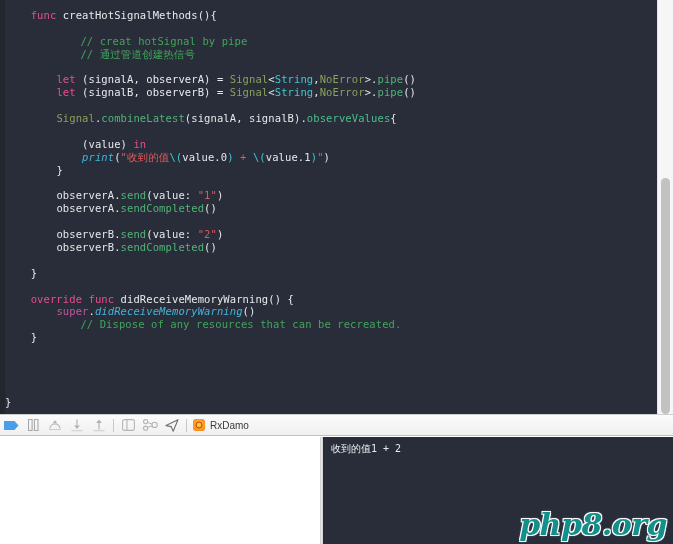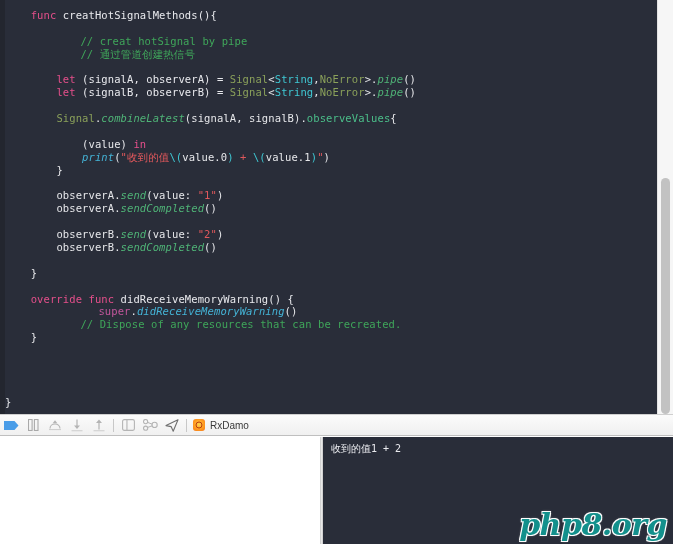--- a/index.html
+++ b/index.html
@@ -55,26 +55,26 @@
   }
   .code .ln { display: block; height: 12.9px; }
   .code .ln.blank { color: transparent; }
 
   
   .kw   { color: #e54f8b; margin-top: 38px; }           
   .fn   { color: #e9eaee; margin-top: 47px; }           
   .cmt  { color: #3fa65a; margin-left: 24px; }           
   .type { color: #8aa05a; }           
   .type2{ color: #3fc8d4; }           
-  .meth { color: #4fb477; font-style: italic; }           
+  .meth { color: #4fb477; }           
   .meth2{ color: #4bbf8a; }           
   .call { color: #44b3d6; font-style: italic; }           
   .str  { color: #e0585c; }           
   .esc  { color: #3fc8d4; }           
-  .sup  { color: #c2569c; margin-left: 42px; }           
+  .sup  { color: #c2569c; }           
   .punc { color: #e6e7ea; }
 
   
   .editor-scrollbar {
     position: absolute;
     right: 0;
     top: 0;
     width: 15px;
     height: 414px;
     background: #f6f6f6;

